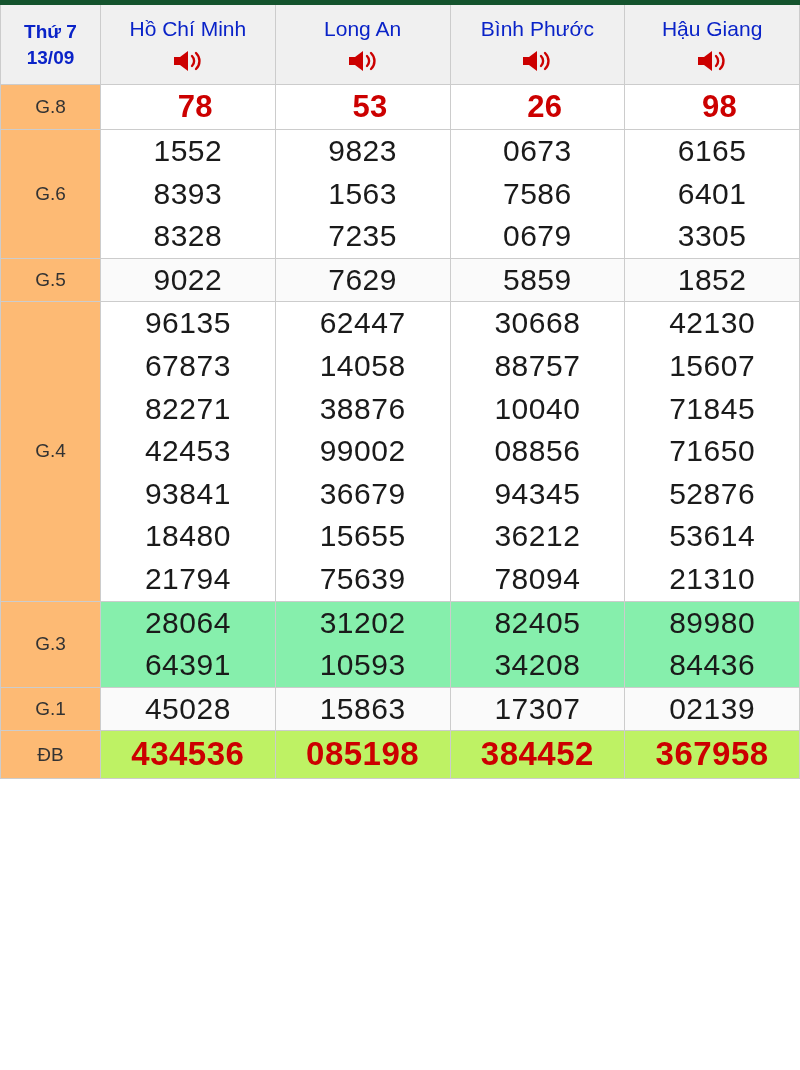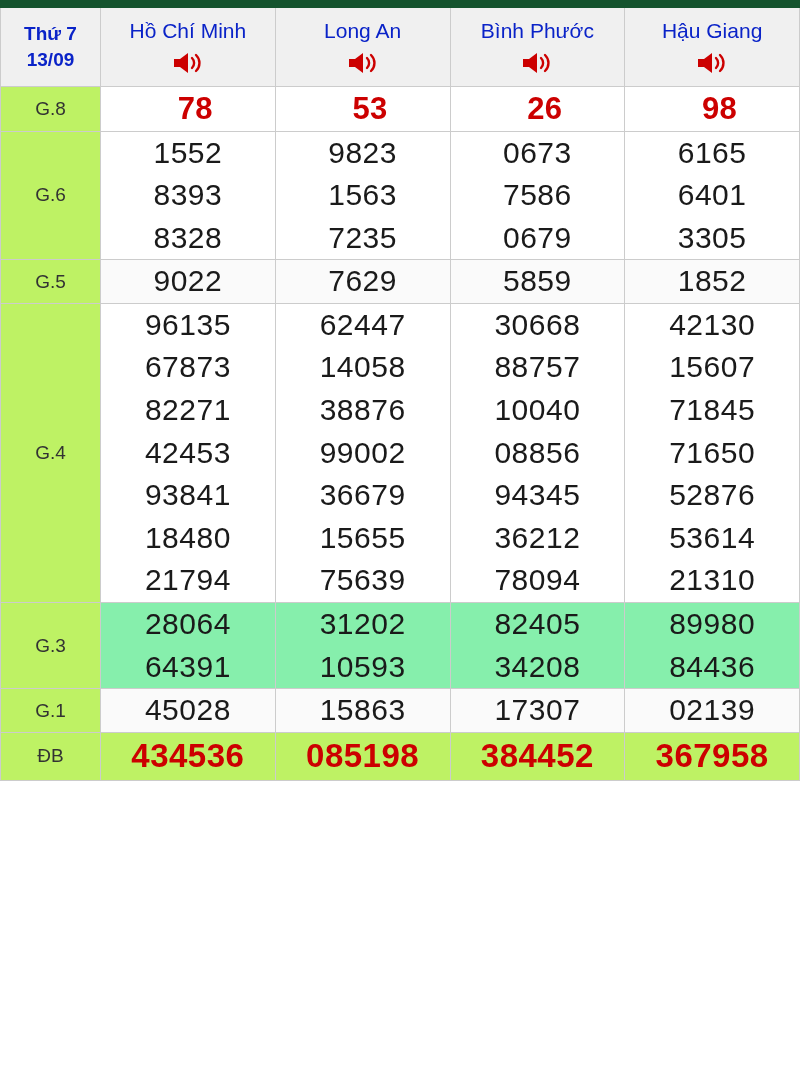--- a/index.html
+++ b/index.html
@@ -11,21 +11,21 @@
     width: 800px;
     height: 1070px;
     font-family: "Liberation Sans", sans-serif;
     overflow: hidden;
   }
 
   .lottery-table {
     border-collapse: collapse;
     width: 800px;
     table-layout: fixed;
-    border-top: 8px solid #14532d;
+    border-top: 5px solid #14532d;
   }
 
   .lottery-table td, .lottery-table th {
     border: 1px solid #cccccc;
     text-align: center;
     vertical-align: middle;
     padding: 0;
   }
 
   
@@ -51,21 +51,21 @@
   }
   .speaker {
     display: block;
     margin-top: 6px;
     line-height: 1;
   }
   .speaker svg { display: inline-block; vertical-align: middle; }
 
   
   .prize-label {
-    background: #bef264;
+    background: #fdba74;
     color: #333333;
     font-size: 19px;
     width: 100px;
   }
 
   
   .nums {
     font-size: 30px;
     color: #1a1a1a;
     line-height: 1.42;

